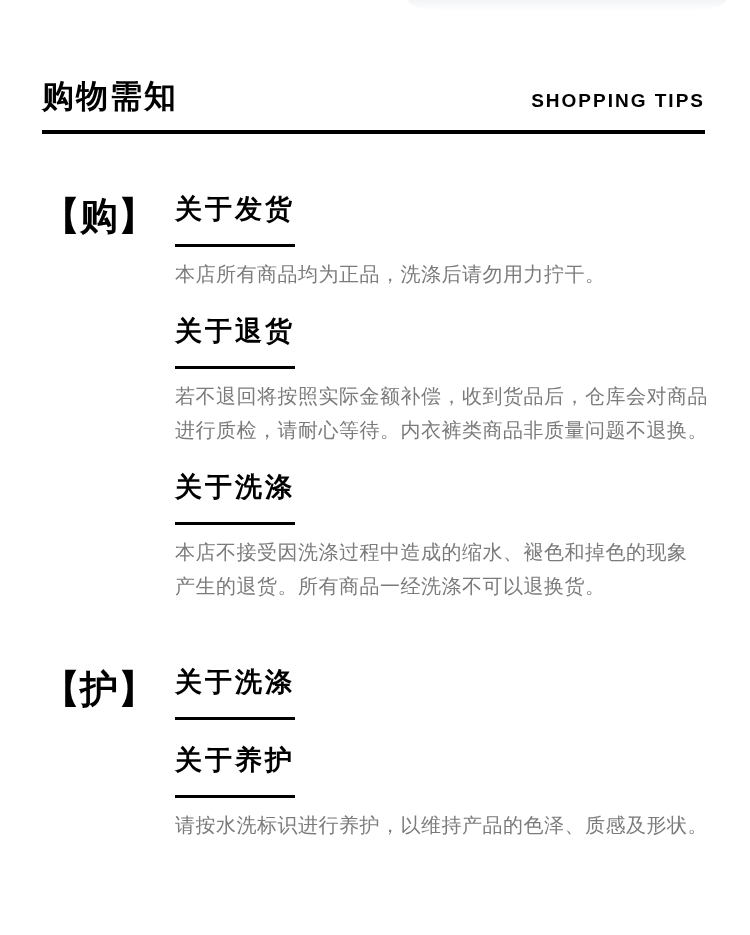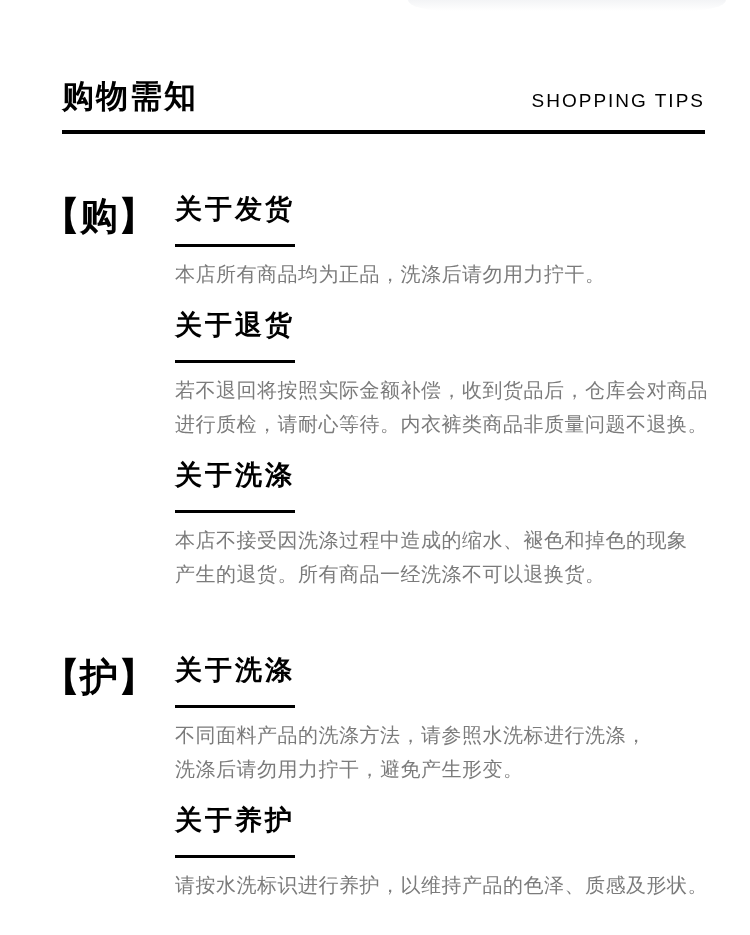--- a/index.html
+++ b/index.html
@@ -22,37 +22,36 @@
   
   .top-decor{
     position:absolute;
     left:408px;top:0;
     width:318px;height:11px;
     background:linear-gradient(to bottom,var(--c-decor),rgba(255,255,255,0));
     border-radius:0 0 40px 40px / 0 0 11px 11px;
   }
   .header{
     padding:78px 45px 0 42px;
-    margin-left:20px;
   }
   .header-row{
     display:flex;
     justify-content:space-between;
     align-items:baseline;
   }
   .title-zh{
     font-size:32px;
     font-weight:bold;
     letter-spacing:2px;
     line-height:1.15;
     color:var(--c-heading);
   }
   .title-en{
     font-size:19px;
-    font-weight:400;
+    font-weight:700;
     letter-spacing:2px;
     color:var(--c-heading);
     text-align:right;
   }
   .header-rule{
     margin-top:15px;
     height:4px;
     background:var(--c-rule);
   }
   .content{
@@ -69,21 +68,21 @@
     flex:0 0 133px;
   }
   .section-label{
     font-size:38px;
     font-weight:bold;
     line-height:1.2;
     color:var(--c-heading);
     white-space:nowrap;
   }
   .items-col{flex:1;min-width:0;}
-  .item + .item{margin-top:19px;}
+  .item + .item{margin-top:25px;}
   .item-heading{
     display:inline-block;
     font-size:27px;
     font-weight:bold;
     letter-spacing:3px;
     line-height:31px;
     padding-bottom:19px;
     border-bottom:3px solid var(--c-heading);
     color:var(--c-heading);
   }
@@ -146,24 +145,20 @@
   </div>
 
   <div class="section-row second">
     <div class="label-col">
       <div class="section-label">【护】</div>
     </div>
     <div class="items-col">
 
       <div class="item">
         <div class="item-heading">关于洗涤</div>
-        <div class="item-body">
-          <div class="body-line">不同面料产品的洗涤方法，请参照水洗标进行洗涤，</div>
-          <div class="body-line">洗涤后请勿用力拧干，避免产生形变。</div>
-        </div>
       </div>
 
       <div class="item">
         <div class="item-heading">关于养护</div>
         <div class="item-body">
           <div class="body-line">请按水洗标识进行养护，以维持产品的色泽、质感及形状。</div>
         </div>
       </div>
 
     </div>

